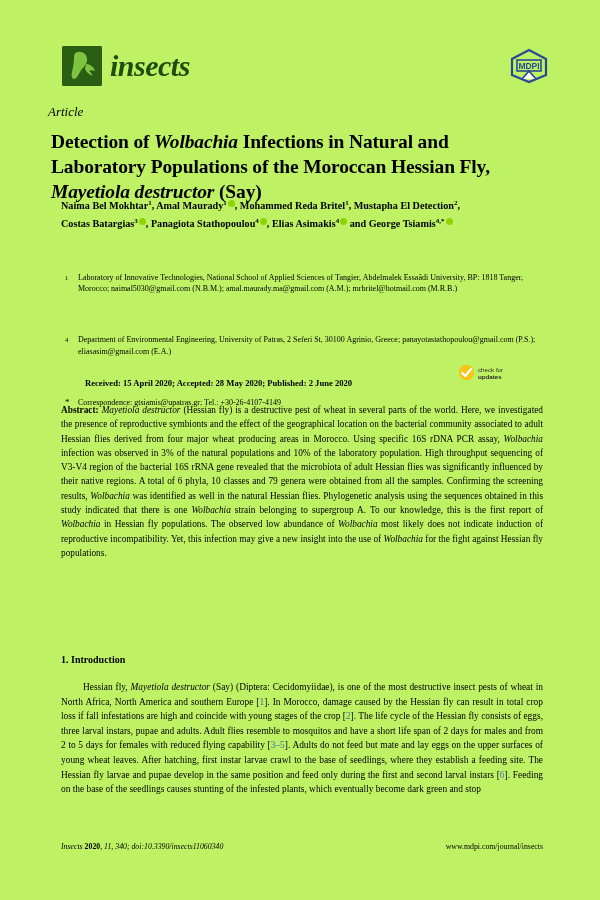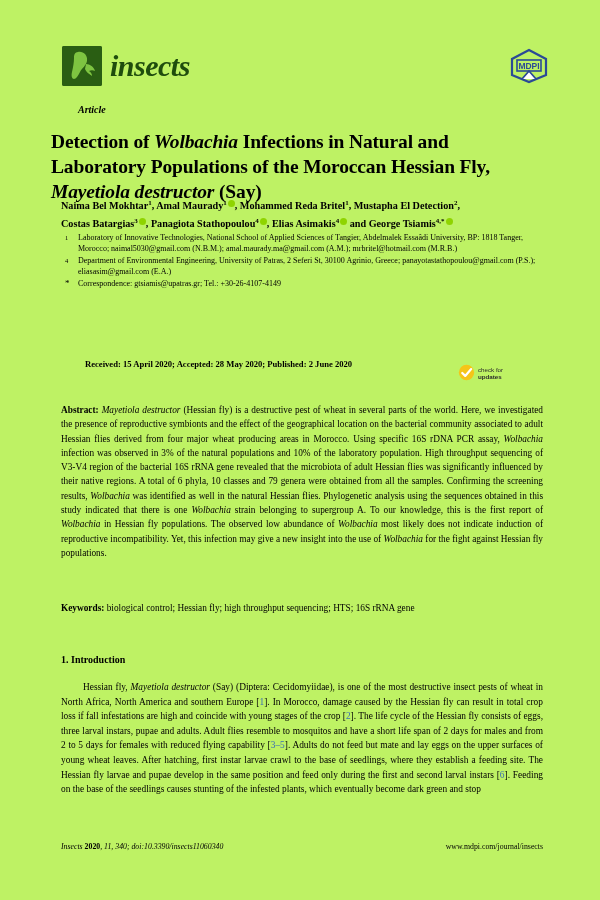--- a/index.html
+++ b/index.html
@@ -60,25 +60,24 @@
   .publisher-logo {
     position: absolute;
     right: 48px; top: 4px;
     width: 46px;
     height: 36px;
   }
 
   
   .article-type {
     position: absolute;
-    left: 78px; top: 104px;
-    font-size: 10px;
+    left: 48px; top: 104px;
+    font-size: 13px;
     font-style: italic;
     color: #000;
-    font-weight: bold;
   }
   .paper-title {
     position: absolute;
     left: 51px; top: 116px;
     width: 480px;
     font-family: "Liberation Serif", serif;
     font-weight: bold;
     font-size: 19.5px;
     line-height: 25px;
     letter-spacing: -0.15px;
@@ -110,38 +109,39 @@
   .affiliations {
     position: absolute;
     left: 61px; top: 232px;
     width: 484px;
     font-size: 8px;
     line-height: 11.2px;
   }
   .aff-row {
     display: flex;
     margin-bottom: 0.5px;
+    margin-top: 40px;
   }
   .aff-marker {
     width: 17px;
     flex: 0 0 17px;
     text-align: left;
     padding-left: 4px;
     box-sizing: border-box;
     font-size: 6.5px;
     vertical-align: super;
     padding-top: 0px;
   }
   .aff-marker.star { font-size: 9px; padding-top: 0px; }
   .aff-text { flex: 1; }
 
   
   .pub-dates {
     position: absolute;
-    left: 61px; top: 359px;
+    left: 61px; top: 378px;
     font-size: 8.6px;
     font-weight: bold;
     padding-left: 24px;
   }
   .crossmark {
     position: absolute;
     left: 458px; top: 364px;
     display: flex;
     align-items: center;
     gap: 3px;
@@ -290,23 +290,20 @@
       <span class="cm-top">check for</span>
       <span class="cm-bot">updates</span>
     </span>
   </div>
 
   <div class="abstract">
     <b>Abstract:</b>
     <i>Mayetiola destructor</i><span> (Hessian fly) is a destructive pest of wheat in several parts of the world. Here, we investigated the presence of reproductive symbionts and the effect of the geographical location on the bacterial community associated to adult Hessian flies derived from four major wheat producing areas in Morocco. Using specific 16S rDNA PCR assay, </span><i>Wolbachia</i><span> infection was observed in 3% of the natural populations and 10% of the laboratory population. High throughput sequencing of V3-V4 region of the bacterial 16S rRNA gene revealed that the microbiota of adult Hessian flies was significantly influenced by their native regions. A total of 6 phyla, 10 classes and 79 genera were obtained from all the samples. Confirming the screening results, </span><i>Wolbachia</i><span> was identified as well in the natural Hessian flies. Phylogenetic analysis using the sequences obtained in this study indicated that there is one </span><i>Wolbachia</i><span> strain belonging to supergroup A. To our knowledge, this is the first report of </span><i>Wolbachia</i><span> in Hessian fly populations. The observed low abundance of </span><i>Wolbachia</i><span> most likely does not indicate induction of reproductive incompatibility. Yet, this infection may give a new insight into the use of </span><i>Wolbachia</i><span> for the fight against Hessian fly populations.</span>
   </div>
 
-  <div class="keywords">
-    <b>Keywords:</b><span> biological control; Hessian fly; high throughput sequencing; HTS; 16S rRNA gene</span>
-  </div>
 
   <div class="section-heading">1. Introduction</div>
 
   <div class="body-text">
     <span>Hessian fly, </span><i>Mayetiola destructor</i><span> (Say) (Diptera: Cecidomyiidae), is one of the most destructive insect pests of wheat in North Africa, North America and southern Europe [</span><span class="cite">1</span><span>]. In Morocco, damage caused by the Hessian fly can result in total crop loss if fall infestations are high and coincide with young stages of the crop [</span><span class="cite">2</span><span>]. The life cycle of the Hessian fly consists of eggs, three larval instars, pupae and adults. Adult flies resemble to mosquitos and have a short life span of 2 days for males and from 2 to 5 days for females with reduced flying capability [</span><span class="cite">3–5</span><span>]. Adults do not feed but mate and lay eggs on the upper surfaces of young wheat leaves. After hatching, first instar larvae crawl to the base of seedlings, where they establish a feeding site. The Hessian fly larvae and pupae develop in the same position and feed only during the first and second larval instars [</span><span class="cite">6</span><span>]. Feeding on the base of the seedlings causes stunting of the infested plants, which eventually become dark green and stop</span>
   </div>
 
   <div class="footer-rule"></div>
   <div class="footer-left">
     <span>Insects</span> <b>2020</b>, <span class="vol">11</span><span>, 340; doi:10.3390/insects11060340</span>

